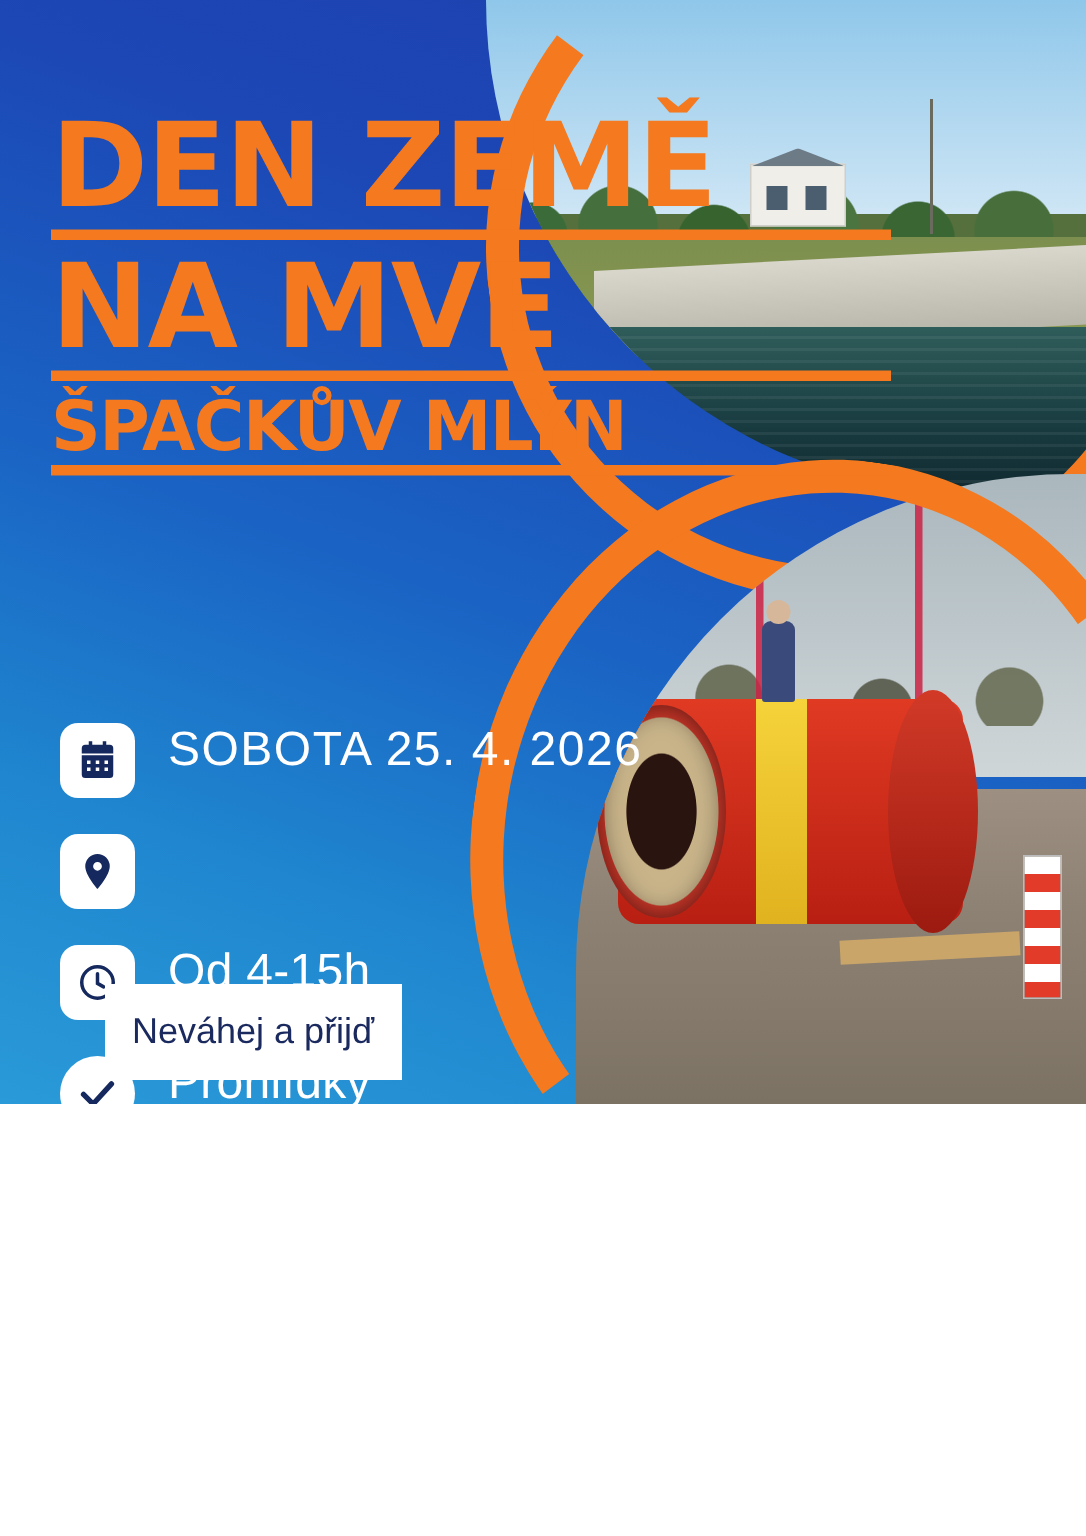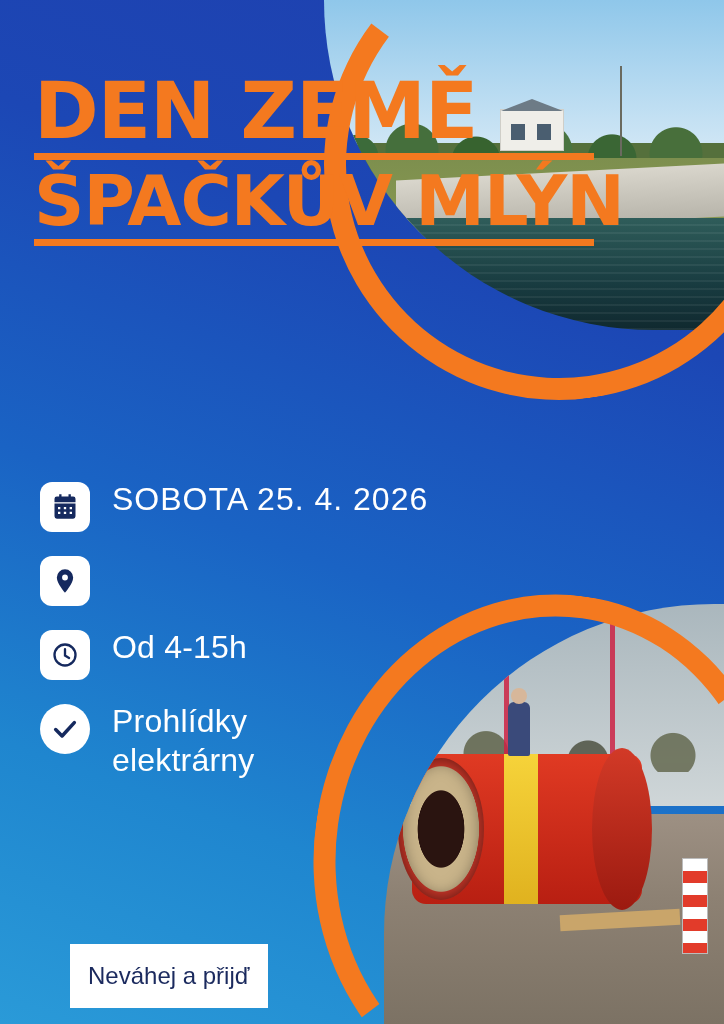--- a/index.html
+++ b/index.html
@@ -3,21 +3,21 @@
 <meta charset="utf-8">
 <style>
   * { box-sizing: border-box; margin: 0; padding: 0; }
   html, body {
     width: 724px; height: 1024px;
     font-family: "Liberation Sans", sans-serif;
     overflow: hidden;
   }
   #poster {
     position: relative;
-    width: 724px; height: 1024px;
+    width: 724px; height: 736px;
     background: linear-gradient(200deg, #1f3fae 0%, #1c47b5 28%, #1a63c4 55%, #1f86cf 78%, #2a9ad8 100%);
     overflow: hidden;
   }
 
   
   .photo-top {
     position: absolute;
     top: 0; right: 0;
     width: 400px; height: 330px;
     border-bottom-left-radius: 330px 330px;
@@ -139,21 +139,21 @@
     font-size: 78px;
     line-height: 0.96;
     letter-spacing: -1px;
     text-transform: uppercase;
     border-bottom: 7px solid #f4791f;
     padding-bottom: 4px;
     margin-bottom: 8px;
     white-space: nowrap;
     font-family: "DejaVu Sans", sans-serif;
   }
-  .hl-line.l3 { font-size: 70px; }
+  .hl-line.l3 { font-size: 46px; }
 
   
   .info {
     position: absolute;
     left: 40px; top: 480px;
     width: 520px;
     z-index: 6;
   }
   .row { display: flex; align-items: flex-start; margin-bottom: 22px; }
   .ico {
@@ -215,20 +215,21 @@
       <div class="turbine-band"></div>
       <div class="turbine-ring"></div>
     </div>
     <div class="worker"></div>
     <div class="barrier"></div>
   </div>
   <div class="arc-bottom"></div>
 
   <div class="headline">
     <div class="hl-line l1">DEN ZEMĚ</div>
+    <div class="hl-line l2">NA MVE</div>
     <div class="hl-line l3">ŠPAČKŮV MLÝN</div>
   </div>
 
   <div class="info">
 
     <div class="row date">
       <div class="ico">
         <svg width="28" height="28" viewBox="0 0 24 24" fill="#15295e">
           <path d="M7 1h2v2h6V1h2v2h2a2 2 0 0 1 2 2v3H3V5a2 2 0 0 1 2-2h2V1z"></path>
           <path d="M3 9h18v11a2 2 0 0 1-2 2H5a2 2 0 0 1-2-2V9zm3 3v2h2v-2H6zm5 0v2h2v-2h-2zm5 0v2h2v-2h-2zM6 16v2h2v-2H6zm5 0v2h2v-2h-2zm5 0v2h2v-2h-2z" fill="#15295e"></path>

